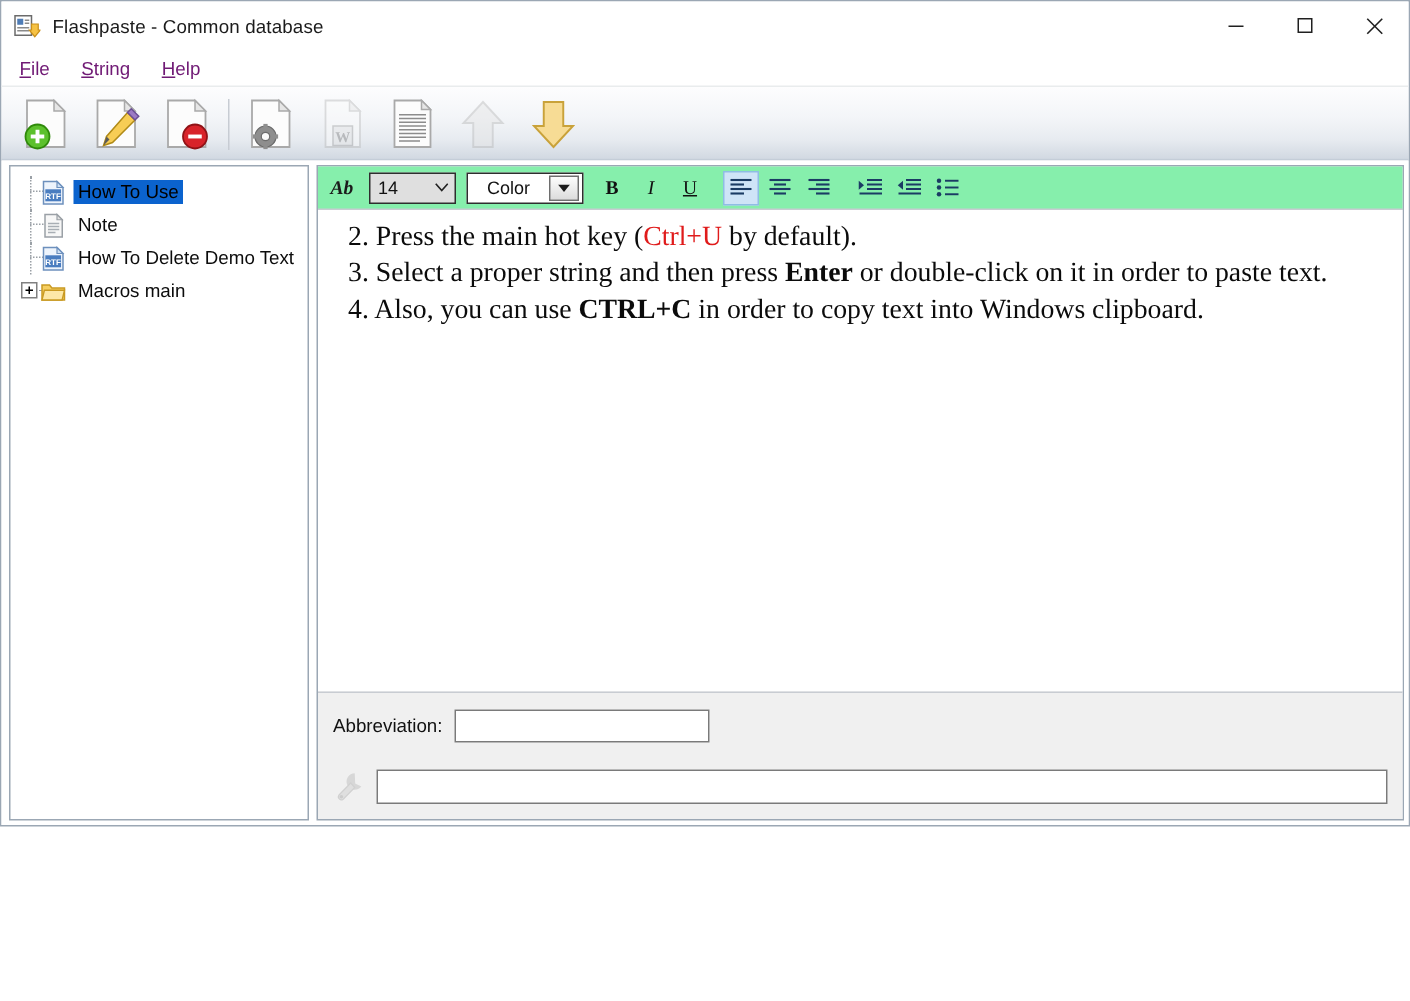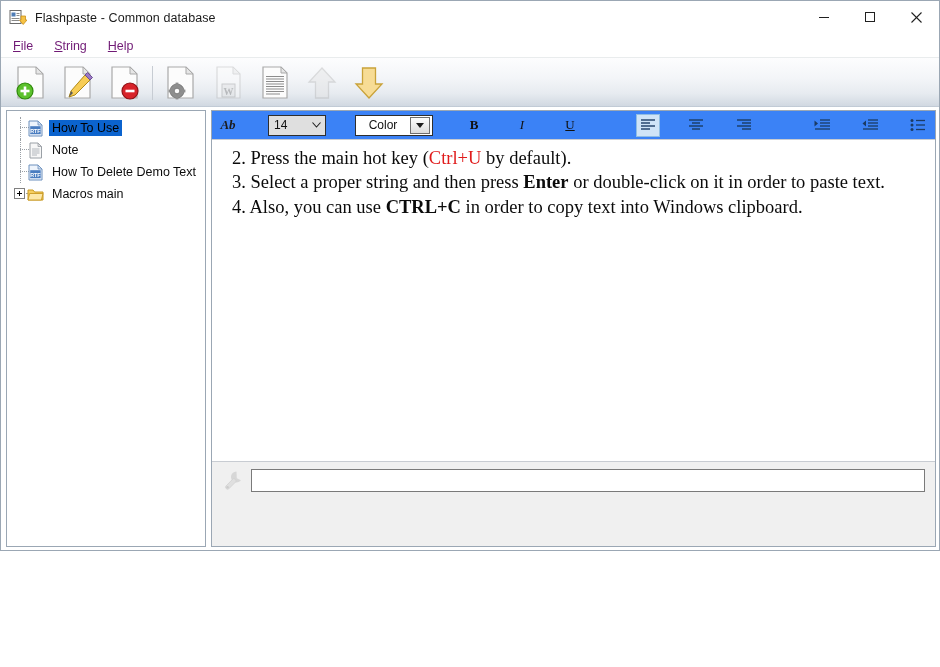--- a/index.html
+++ b/index.html
@@ -193,27 +193,26 @@
     border: 1px solid #9ba7b4;
     background: #ffffff;
     min-width: 0;
     box-sizing: border-box;
   }
 
   
   .fmt-toolbar {
     height: 29px;
     min-height: 29px;
-    background: #3b82f6;
+    background: #86efac;
     border-bottom: 1px solid #c8ccd2;
     display: flex;
     align-items: center;
     padding-left: 6px;
     box-sizing: border-box;
-    gap: 22px;
   }
   .fmt-ab {
     font-size: 13px;
     font-weight: bold;
     font-style: italic;
     font-family: "Liberation Serif", serif;
     color: #1b1b1b;
     margin-right: 8px;
     width: 20px;
     text-align: center;
@@ -652,20 +651,24 @@
         </div>
       </div>
 
       <div class="editor">
         <div class="ln indent"><span>2. Press the main hot key (</span><span class="red">Ctrl+U</span><span> by default).</span></div>
         <div class="ln indent" style="text-indent:0;margin-left:0;padding-left:0;"><span style="padding-left:12px;">3. Select a proper string and then press </span><span class="b">Enter</span><span> or double-click on it in order to paste text.</span></div>
         <div class="ln indent"><span>4. Also, you can use </span><span class="b">CTRL+C</span><span> in order to copy text into Windows clipboard.</span></div>
       </div>
 
       <div class="bottom-panel">
+        <div class="abbrev-row">
+          <span class="abbrev-label">Abbreviation:</span>
+          <div class="text-input abbrev-input" placeholder=""></div>
+        </div>
         <div class="macro-row">
           <div class="macro-icon">
             <svg width="22" height="22" viewBox="0 0 22 22">
               <path d="M14.5 2.5 a5.5 5.5 0 1 0 4.4 8.8 l-4.1 -2 z" fill="#b6b6b6"></path>
               <path d="M11.8 9 L4 17 a2 2 0 0 0 2.8 2.8 L14.5 12 Z" fill="#c9c9c9" stroke="#a6a6a6" stroke-width="0.8"></path>
               <circle cx="5.6" cy="18.2" r="1.2" fill="#9c9c9c"></circle>
             </svg>
           </div>
           <div class="text-input macro-input" placeholder=""></div>
         </div>

